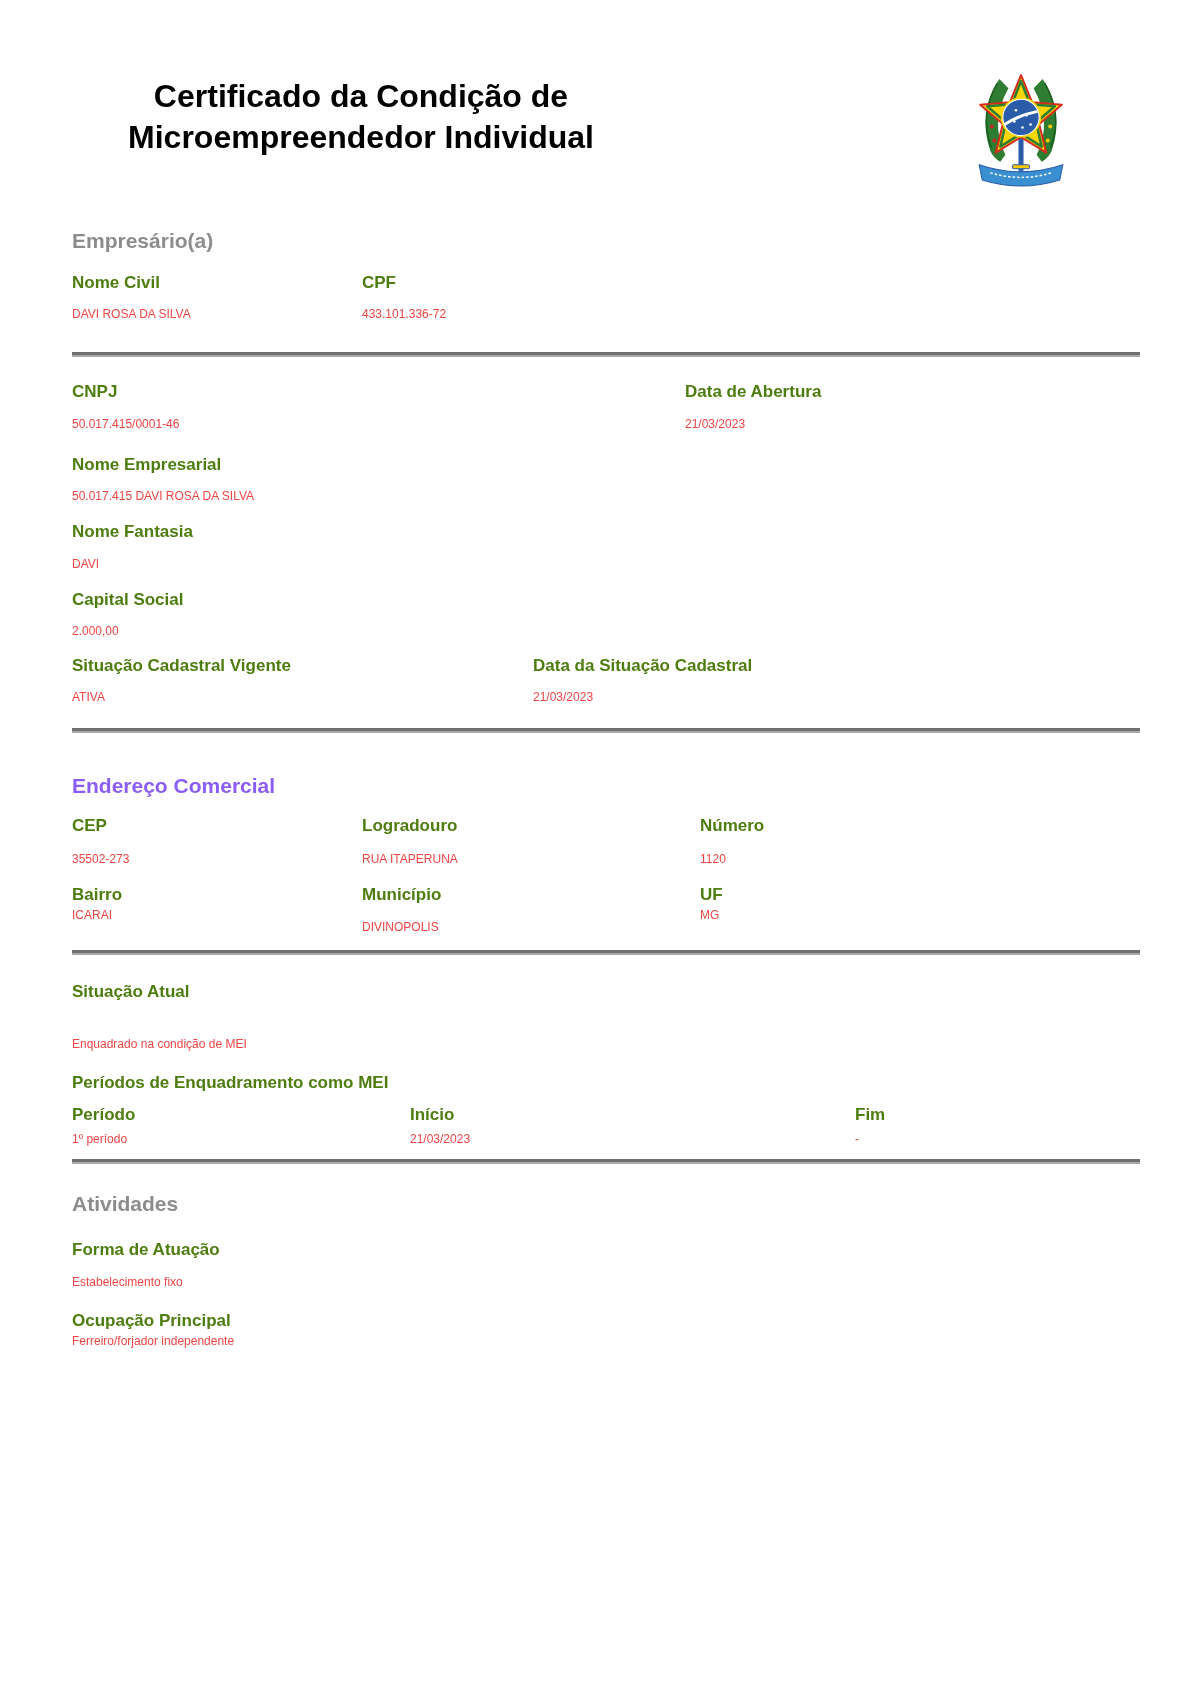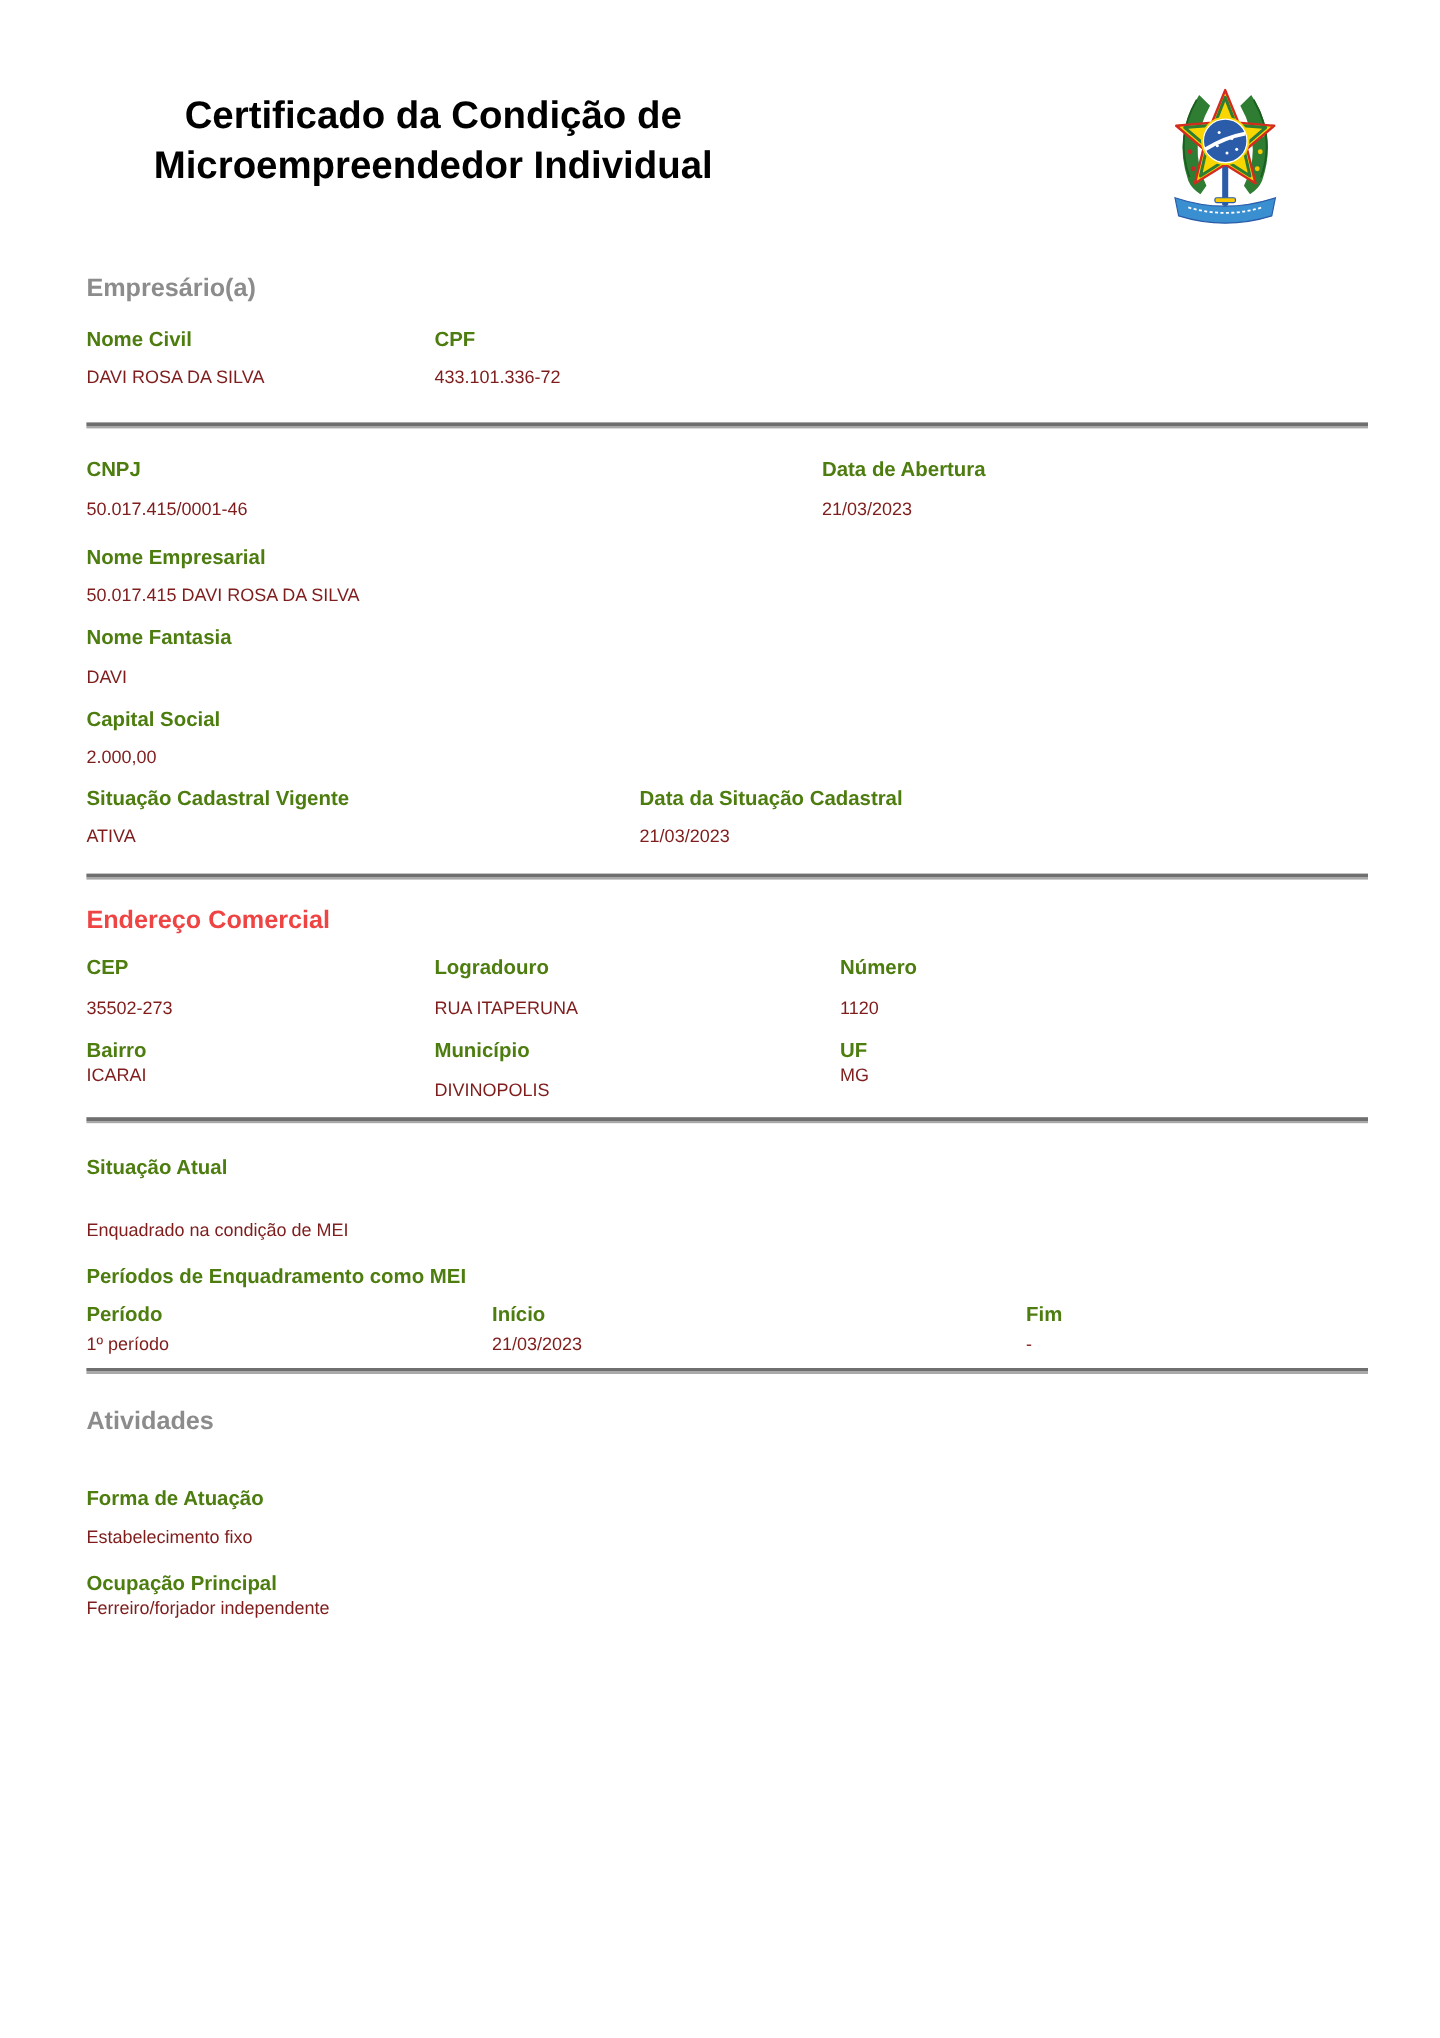--- a/index.html
+++ b/index.html
@@ -16,21 +16,21 @@
     width:578px;text-align:center;font-size:32px;line-height:41px;
     font-weight:bold;color:#000;padding-top:14px;
   }
   .logo-wrap{position:absolute;top:4px;right:66px;width:106px;height:124px;}
 
   .section-heading{font-size:21px;line-height:26px;font-weight:bold;color:#8c8c8c;}
 
   .row{display:flex;}
   .field{}
   .flabel{font-size:17px;line-height:21px;font-weight:bold;color:#4d7c0f;}
-  .fvalue{font-size:15px;line-height:21px;color:#7f1d1d;}
+  .fvalue{font-size:12px;line-height:21px;color:#ef4444;}
 
   .col-290{width:290px;flex:0 0 290px;}
   .col-338{width:338px;flex:0 0 338px;}
   .col-445{width:445px;flex:0 0 445px;}
   .col-461{width:461px;flex:0 0 461px;}
   .col-613{width:613px;flex:0 0 613px;}
   .col-rest{flex:1 1 auto;}
 
   .divider{height:5px;background:linear-gradient(#6f6f6f 55%,#a9a9a9 55%);}
 </style>
@@ -128,21 +128,21 @@
         <div class="fvalue" style="margin-top:11px">ATIVA</div>
       </div>
       <div class="field col-rest">
         <div class="flabel">Data da Situação Cadastral</div>
         <div class="fvalue" style="margin-top:11px">21/03/2023</div>
       </div>
     </div>
 
     <div class="divider" style="margin-top:20px"></div>
 
-    <div class="section-heading" style="margin-top: 21px; color: #ef4444;">Endereço Comercial</div>
+    <div class="section-heading" style="margin-top: 40px; color: #8b5cf6;">Endereço Comercial</div>
 
     <div class="row" style="margin-top:16px">
       <div class="field col-290">
         <div class="flabel">CEP</div>
         <div class="fvalue" style="margin-top:13px">35502-273</div>
       </div>
       <div class="field col-338">
         <div class="flabel">Logradouro</div>
         <div class="fvalue" style="margin-top:13px">RUA ITAPERUNA</div>
       </div>
@@ -184,21 +184,21 @@
     <div class="row" style="margin-top:4px">
       <div class="fvalue col-338">1º período</div>
       <div class="fvalue col-445">21/03/2023</div>
       <div class="fvalue col-rest">-</div>
     </div>
 
     <div class="divider" style="margin-top:9px"></div>
 
     <div class="section-heading" style="margin-top: 27px; color: rgb(140, 140, 140);">Atividades</div>
 
-    <div class="field" style="margin-top:40px">
+    <div class="field" style="margin-top:22px">
       <div class="flabel">Forma de Atuação</div>
       <div class="fvalue" style="margin-top:12px">Estabelecimento fixo</div>
     </div>
 
     <div class="field" style="margin-top:17px">
       <div class="flabel">Ocupação Principal</div>
       <div class="fvalue" style="">Ferreiro/forjador independente</div>
     </div>
 
 

